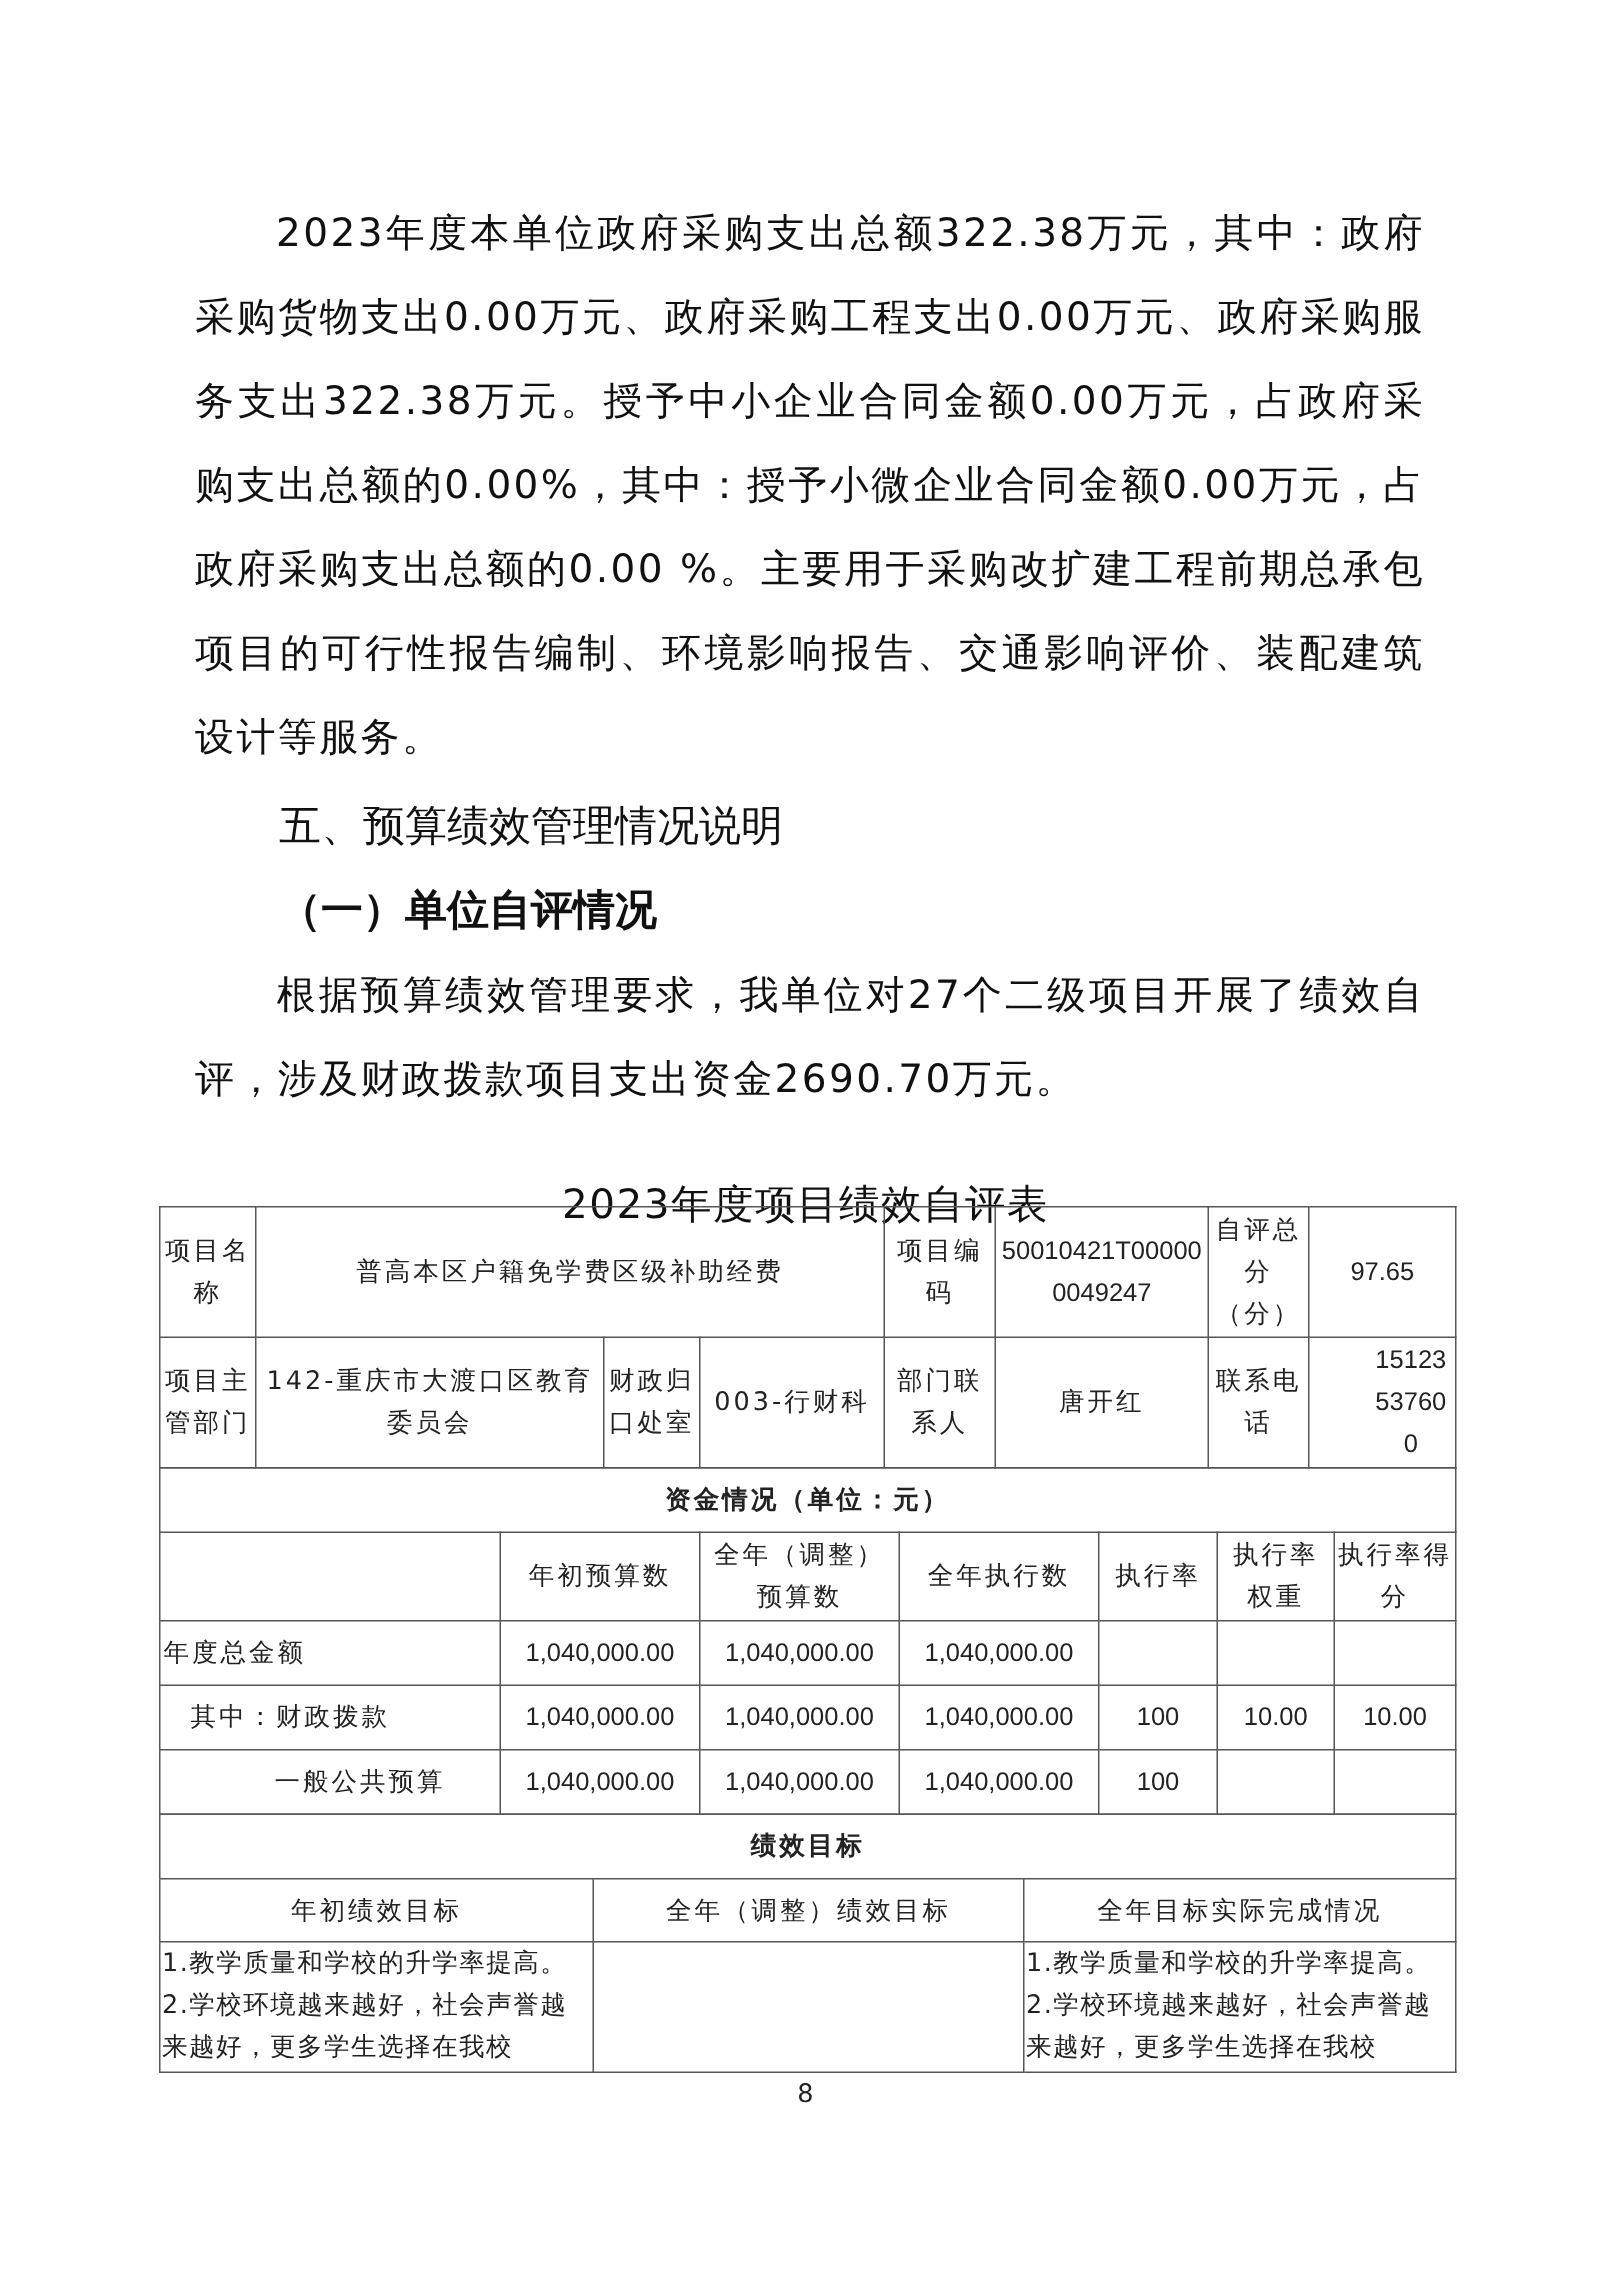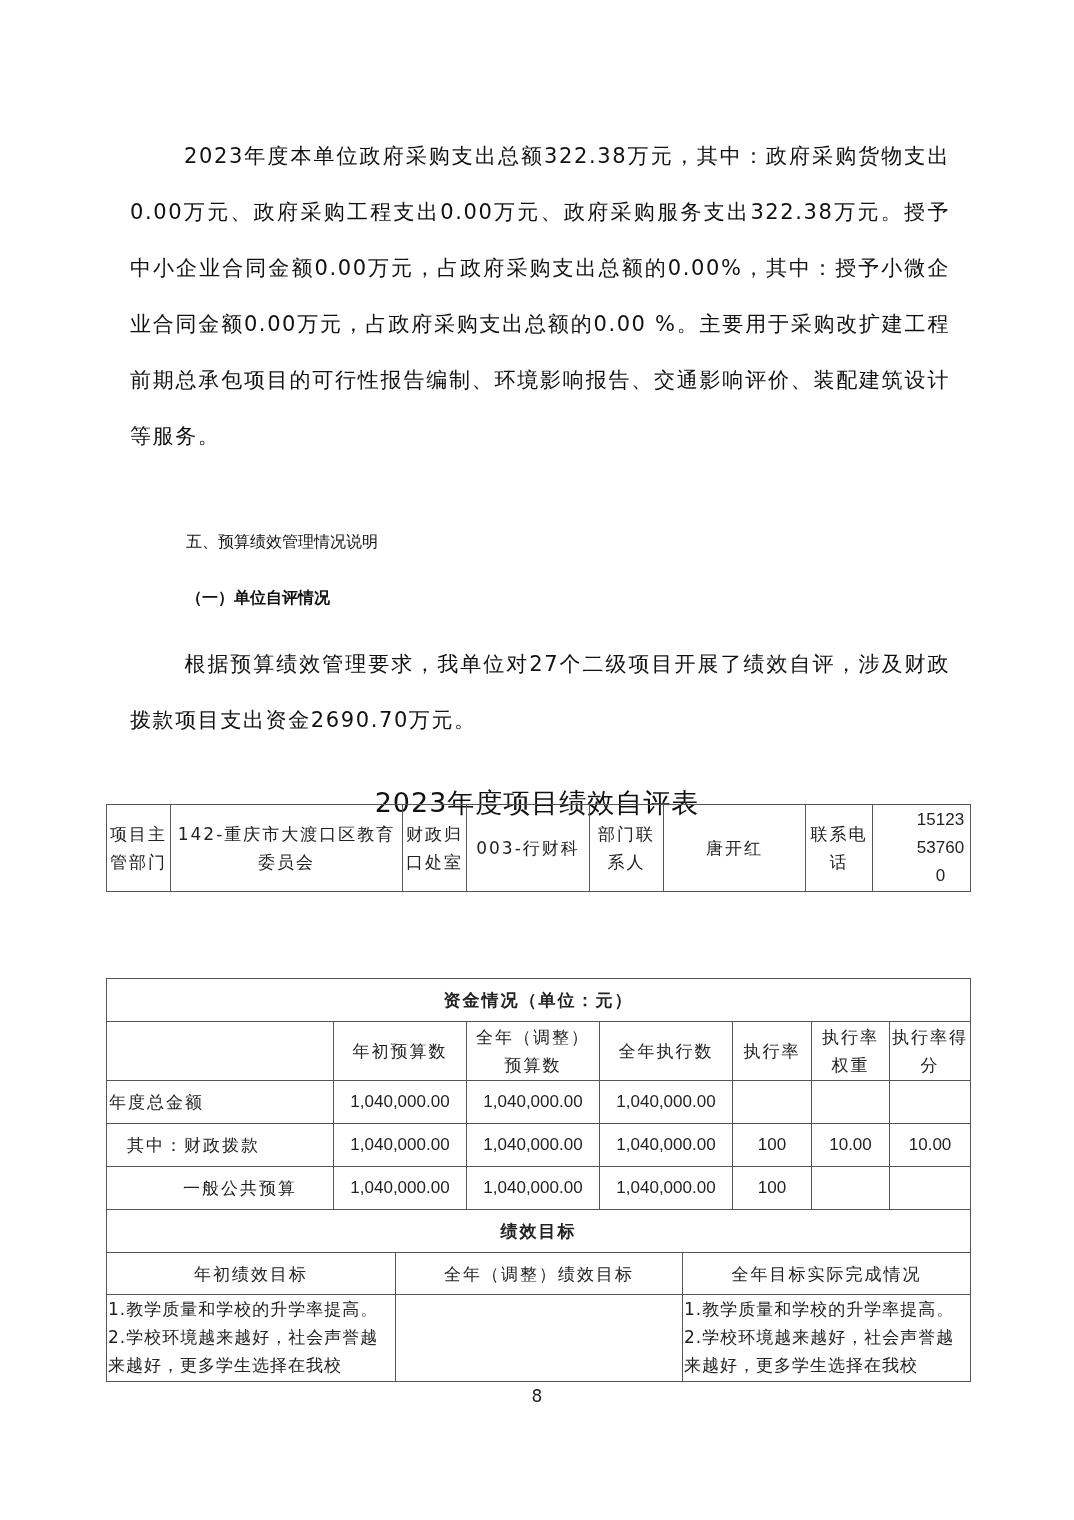--- a/index.html
+++ b/index.html
@@ -1,21 +1,21 @@
 <!DOCTYPE html>
 <html><head>
 <meta charset="utf-8">
 <style>
   html, body { margin:0; padding:0; background:#ffffff; }
   body { width:1074px; height:1520px; position:relative; overflow:hidden;
          font-family:"DejaVu Sans", "Liberation Sans", sans-serif; color:#111; }
-  .para { position:absolute; left:130px; width:820px; font-size:21px; line-height:56px;
+  .para { position:absolute; left:130px; width:820px; font-size:26px; line-height:56px;
           letter-spacing:1.6px; text-align:justify; margin:0; }
   .para .indent { display:inline-block; width:54px; }
-  .heading { position:absolute; left:186px; font-size:16px; margin:0; font-weight:normal; }
+  .heading { position:absolute; left:186px; font-size:28px; margin:0; font-weight:normal; }
   .heading.bold { font-weight:bold; }
   .table-title { position:absolute; left:0; width:1074px; top:785px; text-align:center;
                  font-size:27px; margin:0; font-weight:normal; letter-spacing:1px; }
   table { position:absolute; border-collapse:collapse; table-layout:fixed;
           font-size:17px; color:#222; }
   td { border:1.3px solid #555; text-align:center; vertical-align:middle; padding:0 2px;
        line-height:28px; letter-spacing:2px; }
   td.num { letter-spacing:0; font-family:"Liberation Sans", sans-serif; font-size:17px; }
   td.left { text-align:left; }
   td.bold { font-weight:bold; }
@@ -40,20 +40,28 @@
     <col style="width:64px">
       <col style="width:232px">
       <col style="width:64px">
       <col style="width:123px">
     <col style="width:74px">
       <col style="width:142px">
       <col style="width:67px">
       <col style="width:98px">
   </colgroup>
   <tbody>
+      <tr style="height:87px;">
+    <td>项目名称</td>
+    <td colspan="3">普高本区户籍免学费区级补助经费</td>
+    <td>项目编码</td>
+    <td class="num" style="word-break:break-all;">50010421T000000049247</td>
+    <td>自评总分（分）</td>
+    <td class="num">97.65</td>
+  </tr>
   <tr style="height:87px;">
     <td>项目主管部门</td>
     <td>142-重庆市大渡口区教育委员会</td>
     <td>财政归口处室</td>
     <td>003-行财科</td>
     <td>部门联系人</td>
     <td>唐开红</td>
     <td>联系电话</td>
     <td class="num" style="word-break:break-all;padding-left:40px;">15123537600</td>
   </tr>

